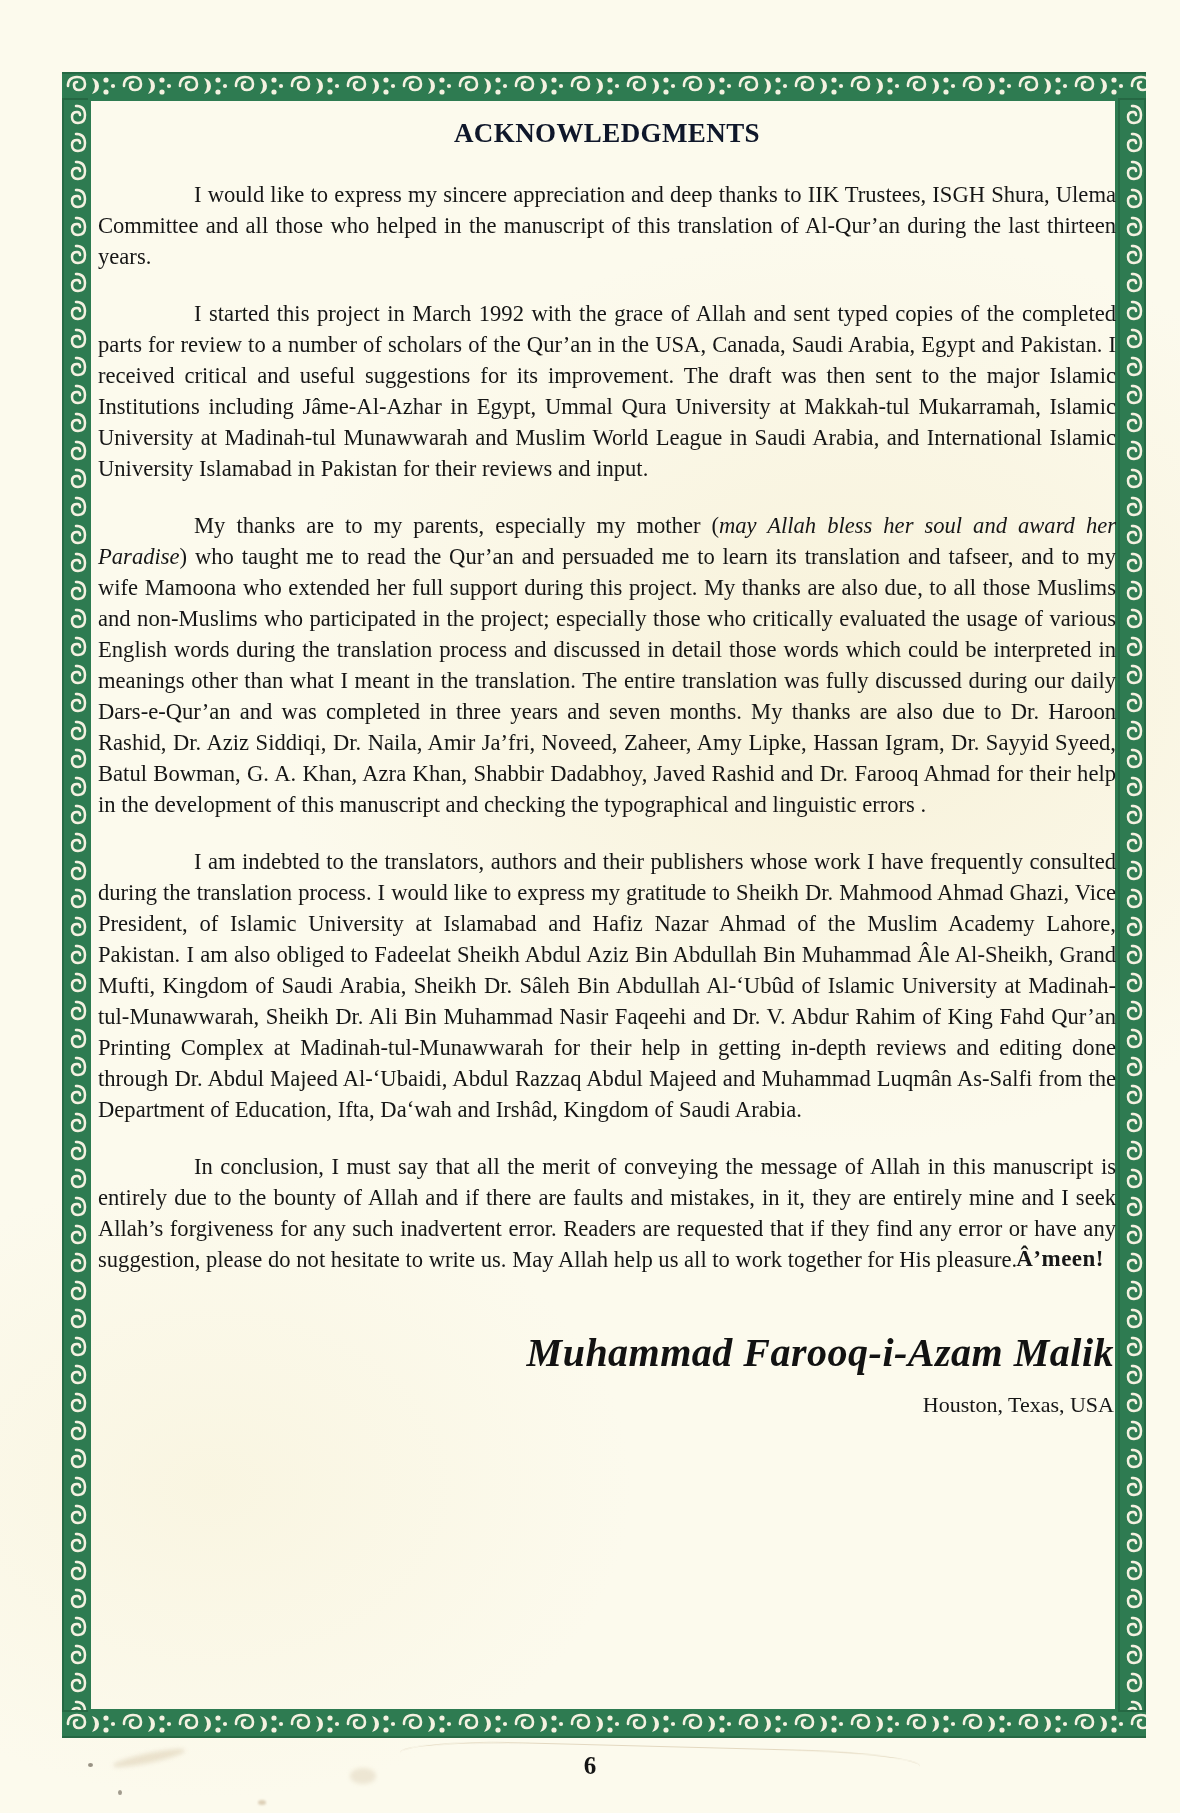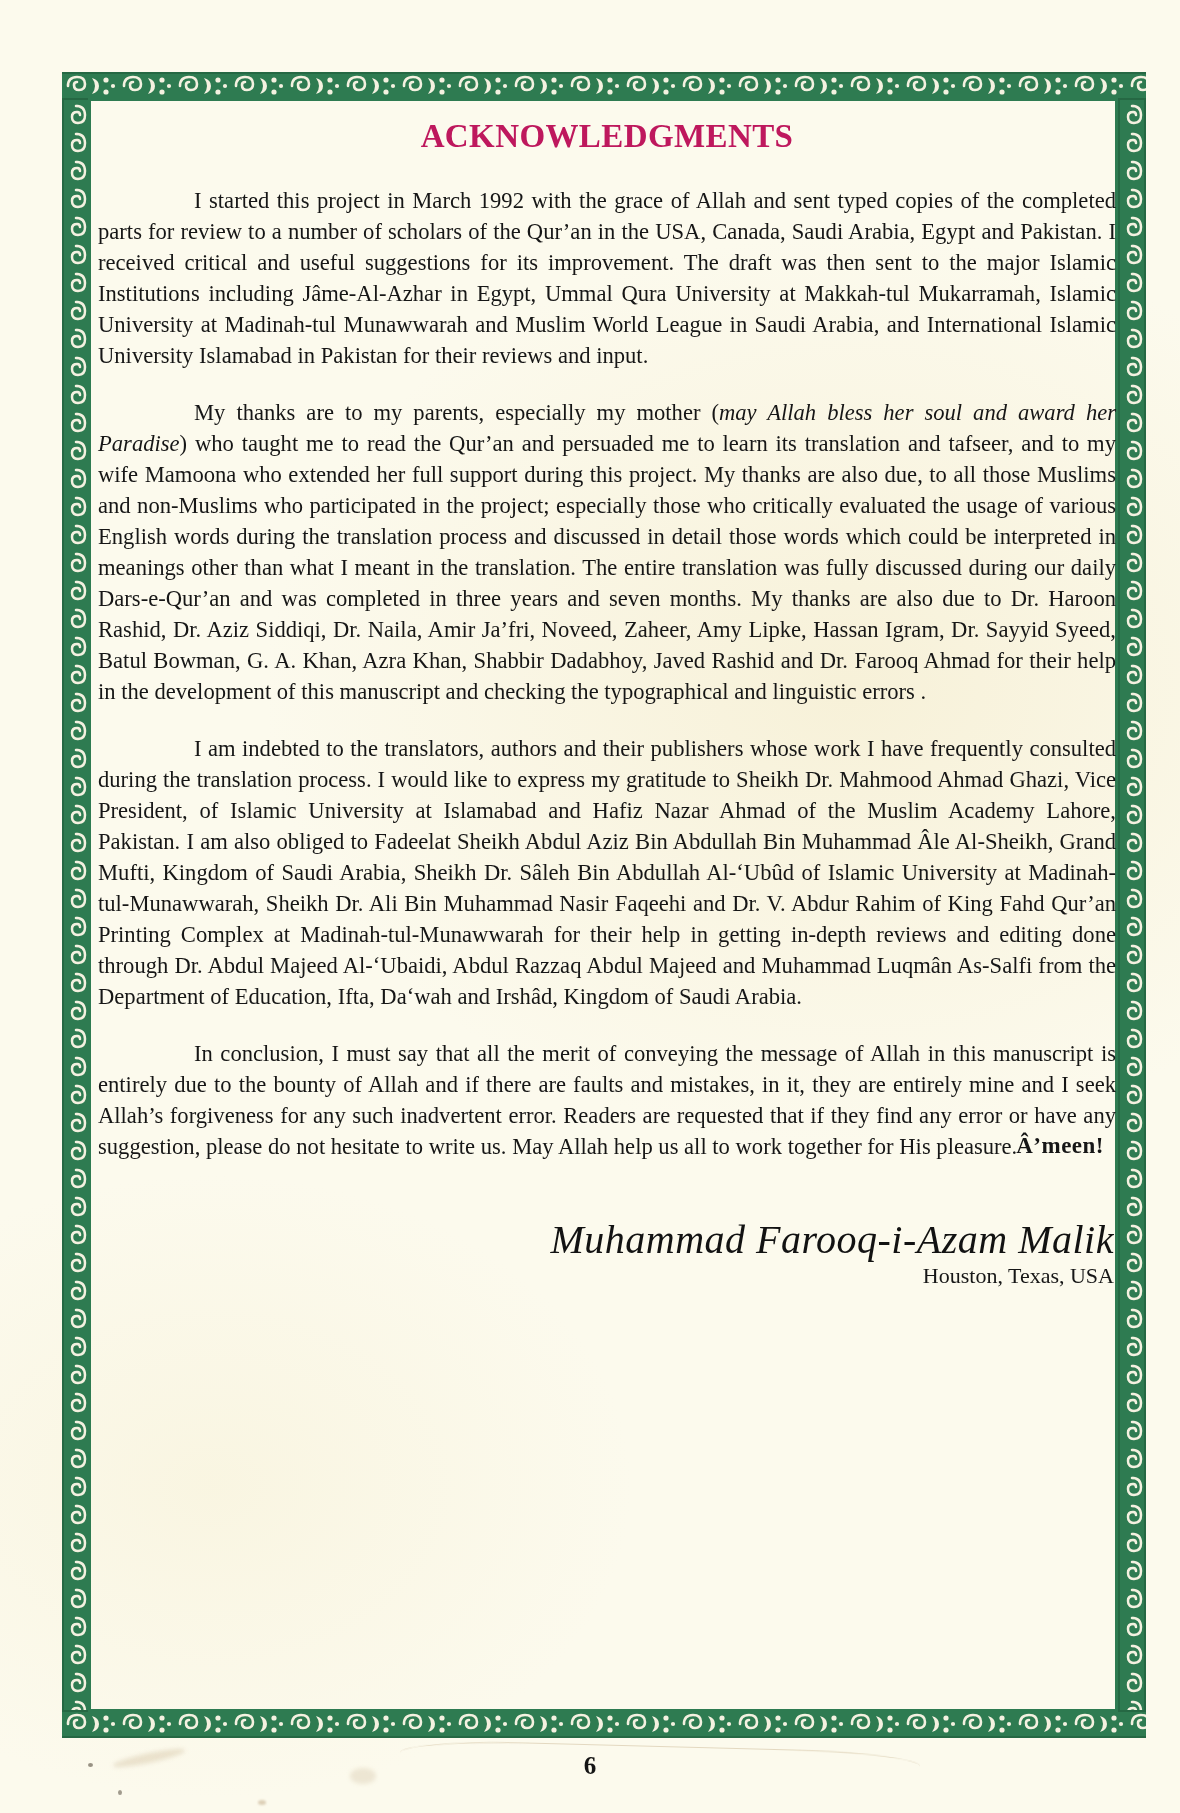--- a/index.html
+++ b/index.html
@@ -18,37 +18,37 @@
   .b-top{left:62px;top:72px;}
   .b-bottom{left:62px;top:1710px;}
   .b-left{left:62px;top:72px;}
   .b-right{left:1118px;top:72px;}
   .inner-rule{
     position:absolute;left:88px;top:98px;width:1030px;height:1614px;
     box-sizing:border-box;border:3px solid #2e7b51;
   }
   .content{position:absolute;left:98px;top:118px;width:1018px;color:#161616;}
   .title{
-    text-align:center;font-size:33px;font-weight:bold;letter-spacing:.4px;
-    margin:0 0 30px 0;color:#be185d;
+    text-align:center;font-size:27px;font-weight:bold;letter-spacing:.4px;
+    margin:0 0 30px 0;color:#0f172a;
   }
   .para{
     margin:0 0 26px 0;text-indent:96px;font-size:22.6px;line-height:31px;
     text-align:justify;
   }
   .para.last{margin-bottom:4px;position:relative;}
   .para em{font-style:italic;}
   .ameen{
     position:absolute;right:12px;bottom:1px;font-weight:bold;
     font-size:23px;letter-spacing:.5px;text-indent:0;
   }
   .sig{ text-align:right;margin-top:54px;padding-right:2px; }
   .sig-name{
-    font-size:40px;font-style:italic;font-weight:normal;letter-spacing:.5px;
-    color:#121212;
+    font-size:40px;font-style:italic;font-weight:bold;letter-spacing:.5px;
+    margin-bottom:16px;color:#121212;
   }
   .sig-org{font-size:24px;margin-bottom:7px;}
   .sig-loc{font-size:22px;}
   .pagenum{
     position:absolute;left:0;top:1752px;width:100%;text-align:center;
     font-size:25px;font-weight:bold;color:#141414;
   }
   
   .stain1{position:absolute;left:112px;top:1753px;width:74px;height:10px;
     background:rgba(155,115,60,.18);border-radius:50%;filter:blur(2px);transform:rotate(-12deg);}
@@ -135,20 +135,21 @@
     <rect width="1084" height="28" fill="url(#ornB)"></rect>
     <rect y="0" width="1084" height="2" fill="#256843"></rect>
     <rect y="26" width="1084" height="2" fill="#256843"></rect>
   </svg>
 </div>
 <div class="inner-rule"></div>
 
 <div class="content">
   <h1 class="title">ACKNOWLEDGMENTS</h1>
 
+  <p class="para">I would like to express my sincere appreciation and deep thanks to IIK Trustees, ISGH Shura, Ulema Committee and all those who helped in the manuscript of this translation of Al-Qur’an during the last thirteen years.</p>
 
   <p class="para">I started this project in March 1992 with the grace of Allah and sent typed copies of the completed parts for review to a number of scholars of the Qur’an in the USA, Canada, Saudi Arabia, Egypt and Pakistan. I received critical and useful suggestions for its improvement. The draft was then sent to the major Islamic Institutions including Jâme-Al-Azhar in Egypt, Ummal Qura University at Makkah-tul Mukarramah, Islamic University at Madinah-tul Munawwarah and Muslim World League in Saudi Arabia, and International Islamic University Islamabad in Pakistan for their reviews and input.</p>
 
   <p class="para"><span>My thanks are to my parents, especially my mother (</span><em>may Allah bless her soul and award her Paradise</em><span>) who taught me to read the Qur’an and persuaded me to learn its translation and tafseer, and to my wife Mamoona who extended her full support during this project. My thanks are also due, to all those Muslims and non-Muslims who participated in the project; especially those who critically evaluated the usage of various English words during the translation process and discussed in detail those words which could be interpreted in meanings other than what I meant in the translation. The entire translation was fully discussed during our daily Dars-e-Qur’an and was completed in three years and seven months. My thanks are also due to Dr. Haroon Rashid, Dr. Aziz Siddiqi, Dr. Naila, Amir Ja’fri, Noveed, Zaheer, Amy Lipke, Hassan Igram, Dr. Sayyid Syeed, Batul Bowman, G. A. Khan, Azra Khan, Shabbir Dadabhoy, Javed Rashid and Dr. Farooq Ahmad for their help in the development of this manuscript and checking the typographical and linguistic errors .</span></p>
 
   <p class="para">I am indebted to the translators, authors and their publishers whose work I have frequently consulted during the translation process.  I would like to express my gratitude to Sheikh Dr. Mahmood Ahmad Ghazi, Vice President, of Islamic University at Islamabad and Hafiz Nazar Ahmad of the Muslim Academy Lahore, Pakistan. I am also obliged to Fadeelat Sheikh Abdul Aziz Bin Abdullah Bin Muhammad Âle Al-Sheikh, Grand Mufti, Kingdom of Saudi Arabia, Sheikh Dr. Sâleh Bin Abdullah Al-‘Ubûd of Islamic University at Madinah-tul-Munawwarah, Sheikh Dr. Ali Bin Muhammad Nasir Faqeehi and Dr. V. Abdur Rahim of King Fahd Qur’an Printing Complex at Madinah-tul-Munawwarah for their help in getting in-depth reviews and editing done through Dr. Abdul Majeed Al-‘Ubaidi, Abdul Razzaq Abdul Majeed and Muhammad Luqmân As-Salfi from the Department of Education, Ifta, Da‘wah and Irshâd, Kingdom of Saudi Arabia.</p>
 
   <p class="para last"><span>In conclusion, I must say that all the merit of conveying the message of Allah in this manuscript is entirely due to the bounty of Allah and if there are faults and mistakes, in it, they are entirely mine and I seek Allah’s forgiveness for any such inadvertent error. Readers are requested that if they find any error or have any suggestion, please do not hesitate to write us. May Allah help us all to work together for His pleasure.</span><span class="ameen">Â’meen!</span></p>
 
   <div class="sig">

